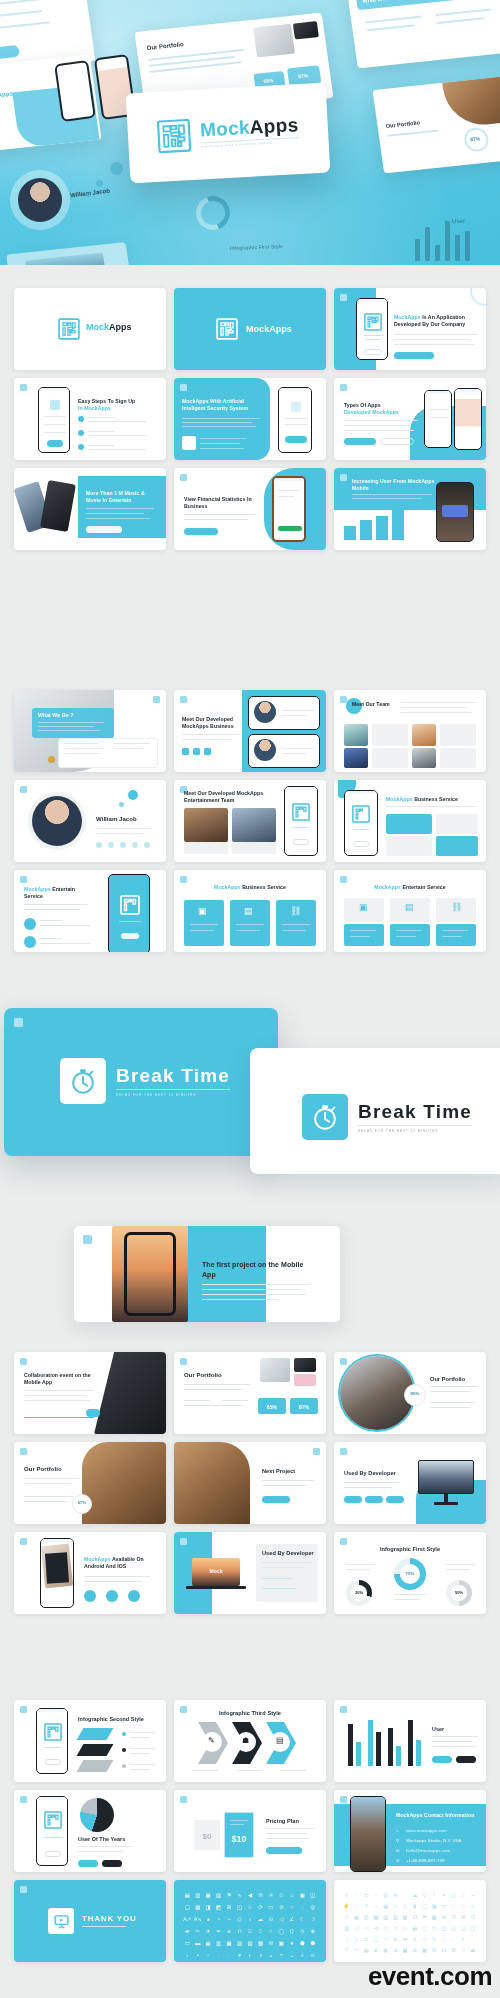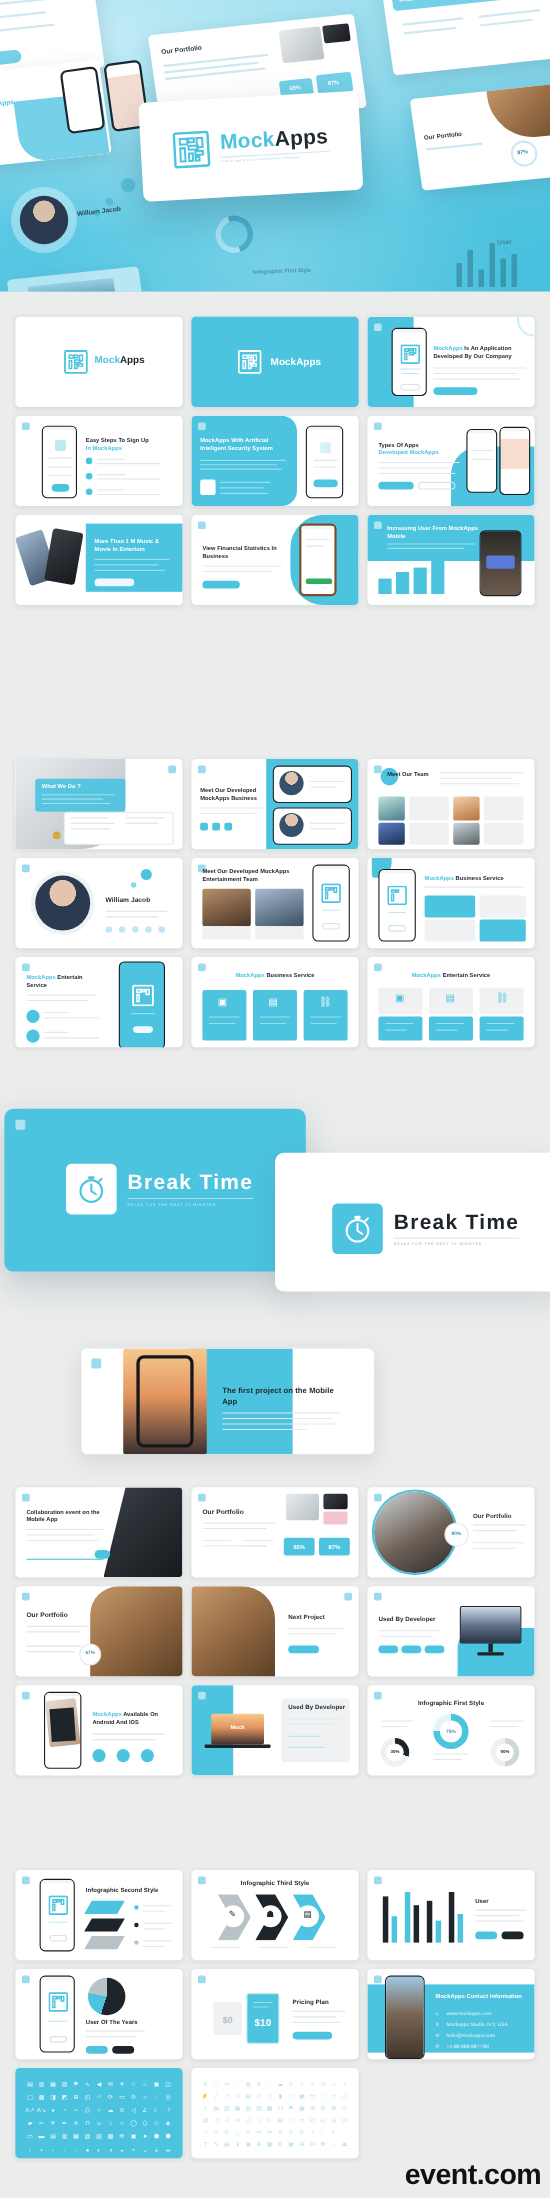--- a/index.html
+++ b/index.html
@@ -862,20 +862,32 @@
         <div style="position:absolute;left:62px;top:38px;font-size:4.2px;color:#fff;">⌂</div>
         <div class="t w sm" style="left:72px;top:38px;font-weight:400;opacity:.9;">www.mockapps.com</div>
         <div style="position:absolute;left:62px;top:48px;font-size:4.2px;color:#fff;">⚲</div>
         <div class="t w sm" style="left:72px;top:48px;font-weight:400;opacity:.9;">Mockapps Studio, N.Y, USA</div>
         <div style="position:absolute;left:62px;top:58px;font-size:4.2px;color:#fff;">✉</div>
         <div class="t w sm" style="left:72px;top:58px;font-weight:400;opacity:.9;">hello@mockapps.com</div>
         <div style="position:absolute;left:62px;top:68px;font-size:4.2px;color:#fff;">✆</div>
         <div class="t w sm" style="left:72px;top:68px;font-weight:400;opacity:.9;">+1-88-888-887-789</div>
       </div>
 
+      <div class="card accent">
+        <div class="cnr w"></div>
+        <div style="position:absolute;left:34px;top:28px;width:26px;height:26px;background:#fff;border-radius:3px;display:flex;align-items:center;justify-content:center;">
+          <svg viewBox="0 0 24 24" width="17" height="17">
+              <rect x="3" y="4" width="18" height="12" rx="1.5" fill="none" stroke="#4cc3df" stroke-width="2"></rect>
+              <path d="M10 8l5 2-5 2z" fill="#4cc3df"></path>
+              <path d="M12 16v3M8.5 21l3.5-2 3.5 2" stroke="#4cc3df" stroke-width="1.8" fill="none" stroke-linecap="round"></path>
+            </svg>
+        </div>
+        <div class="t w" style="left:68px;top:34px;font-size:8px;letter-spacing:.8px;">THANK YOU</div>
+        <div style="position:absolute;left:68px;top:46px;width:44px;height:1px;background:rgba(255,255,255,.7);"></div>
+      </div>
 
       <div class="card accent">
         <div class="icogrid" style="left:8px;top:10px;width:136px;grid-template-columns:repeat(13,1fr);grid-auto-rows:12px;color:rgba(255,255,255,.92);">
           <span>▤</span>
             <span>▥</span>
             <span>▦</span>
             <span>▧</span>
             <span>⚑</span>
             <span>∿</span>
             <span>◀</span>

